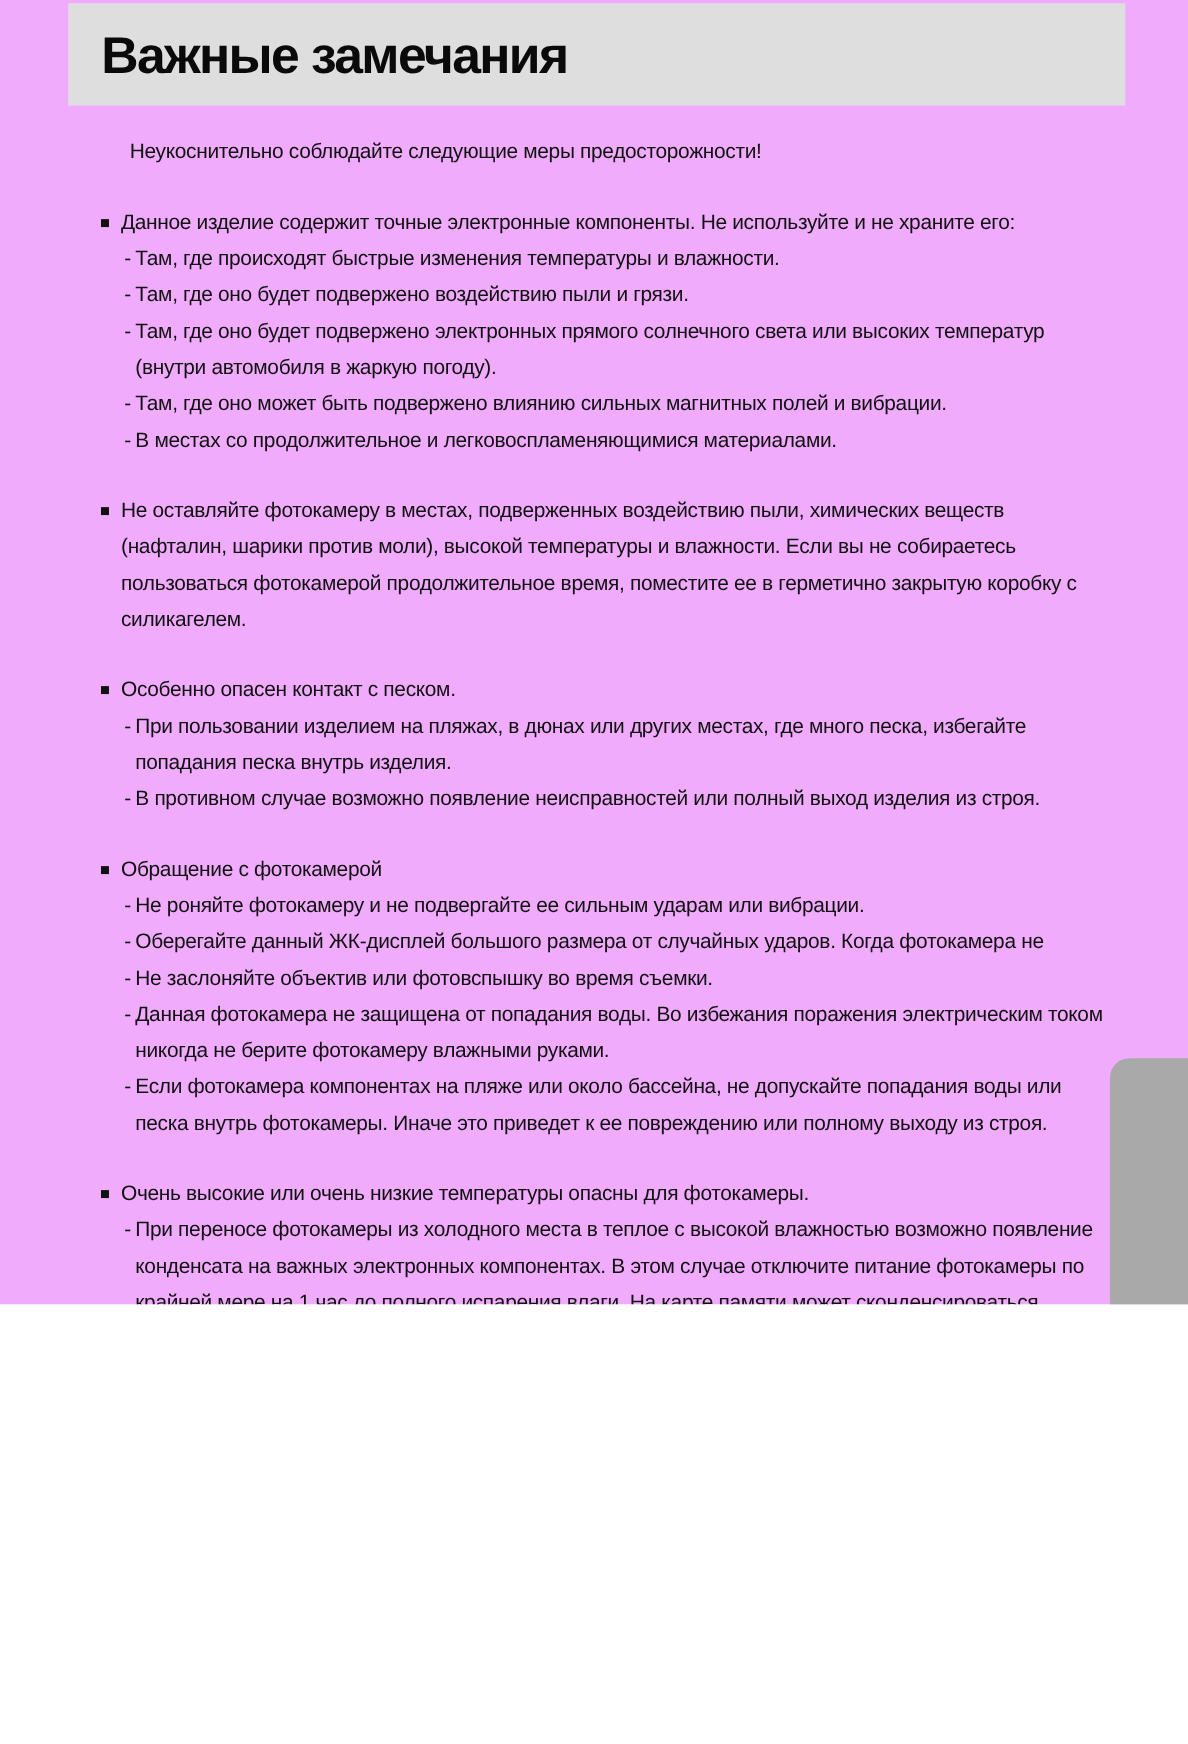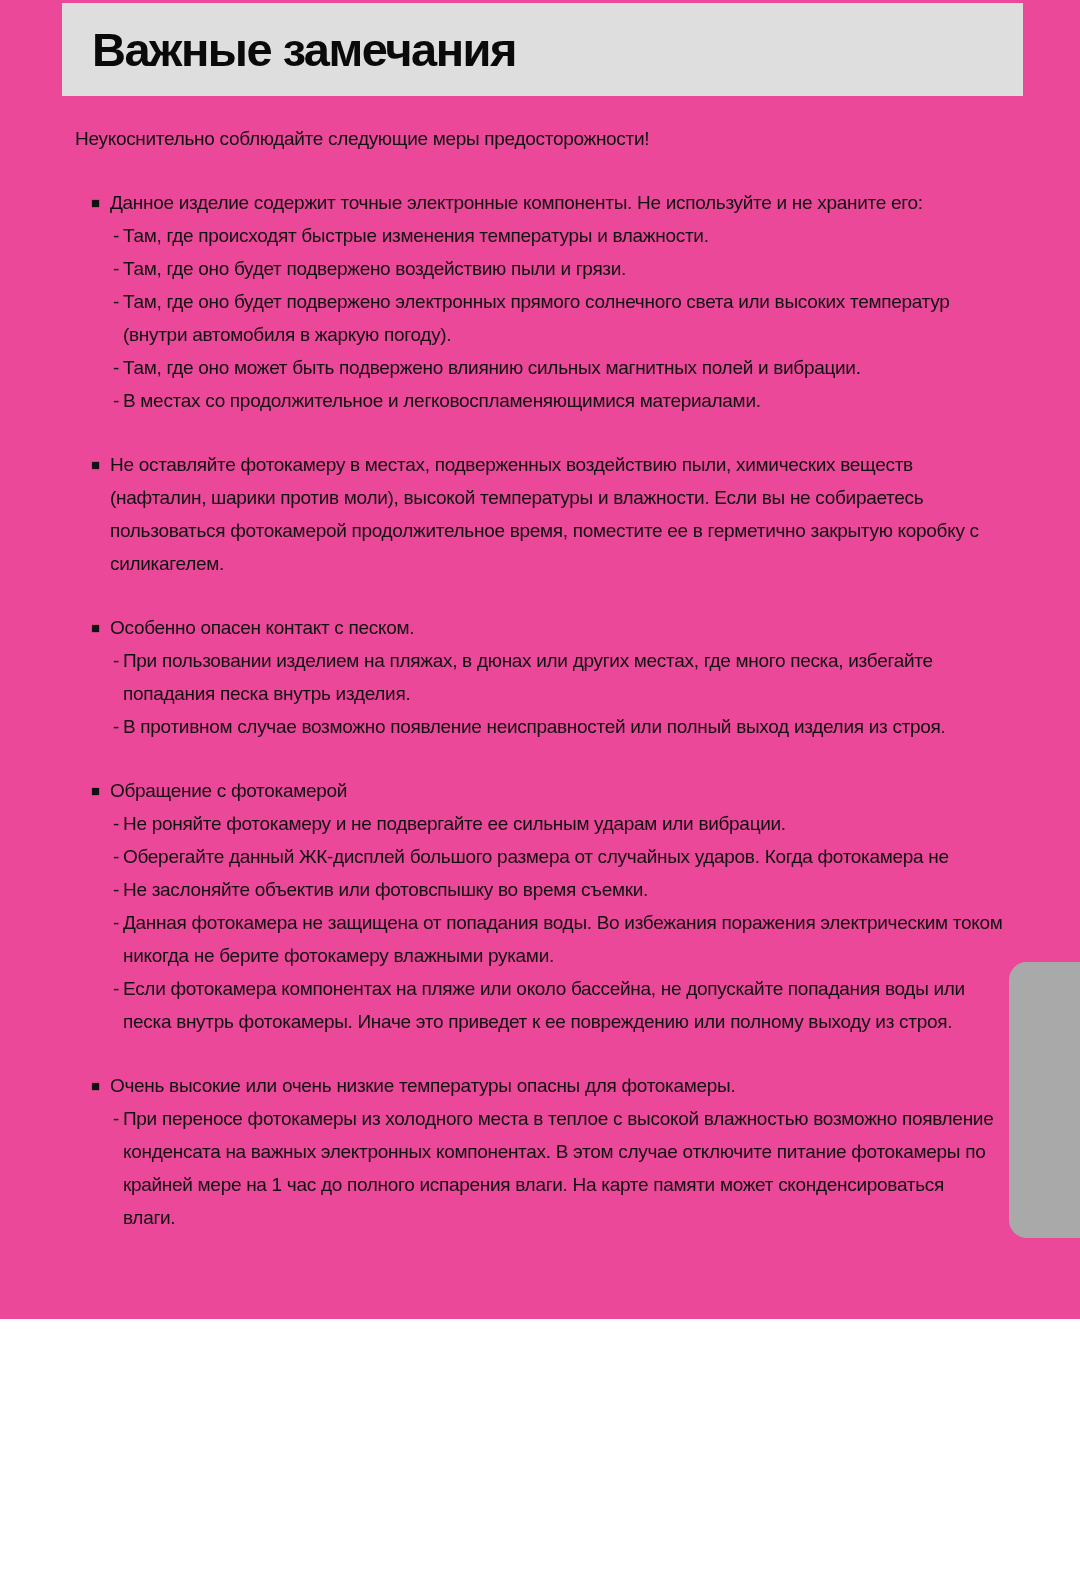--- a/index.html
+++ b/index.html
@@ -5,22 +5,22 @@
   html, body {
     margin: 0;
     padding: 0;
     background: #ffffff;
     font-family: "Liberation Sans", sans-serif;
     color: #111111;
   }
   .page {
     position: relative;
     width: 1080px;
-    height: 1319px;
-    background: #ec4899;
+    height: 1186px;
+    background: #f0abfc;
     overflow: hidden;
   }
 
   
   .header-bar {
     position: absolute;
     left: 62px;
     top: 3px;
     width: 961px;
     height: 93px;
@@ -41,21 +41,21 @@
   .content {
     position: absolute;
     left: 0;
     top: 96px;
     width: 1080px;
     font-size: 19px;
     letter-spacing: -0.3px;
     line-height: 33px;
   }
   .intro {
-    margin: 26px 0 0 75px;
+    margin: 26px 0 0 118px;
     white-space: nowrap;
   }
   .section {
     margin-top: 31px;
   }
   .sec-heading {
     position: relative;
     margin-left: 110px;
   }
   .sec-heading .bullet {

